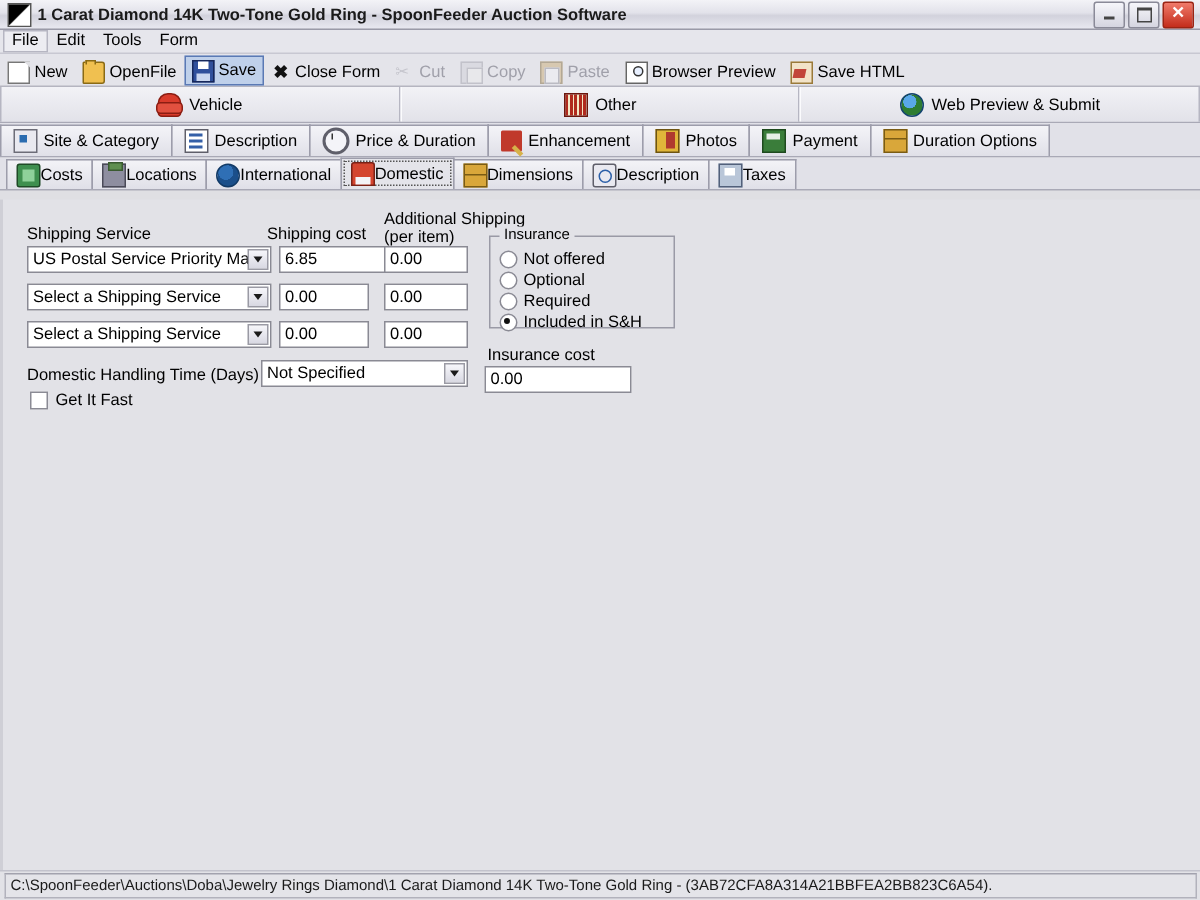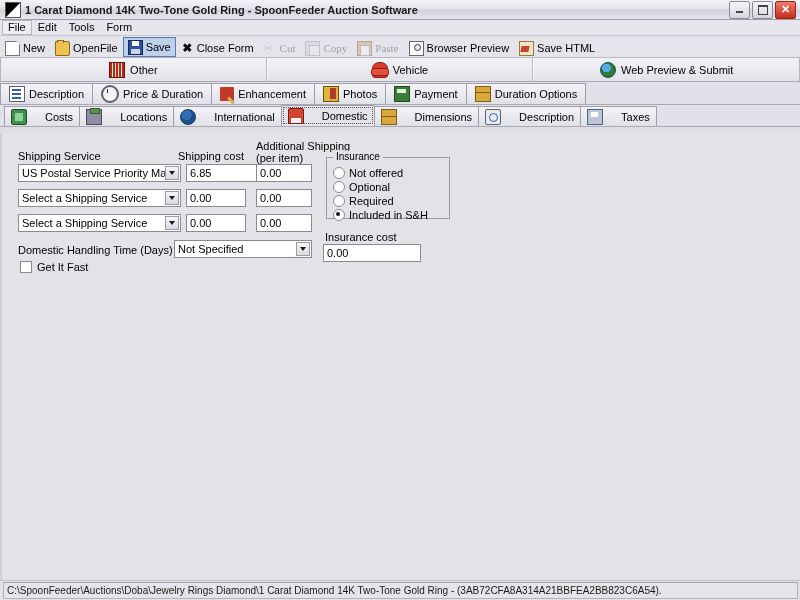--- a/index.html
+++ b/index.html
@@ -96,21 +96,21 @@
     padding: 0 5px;
     font-size: 11px;
     white-space: nowrap;
     color: #000;
   }
   .tb-btn.pressed {
     border: 1px solid #5a79b4;
     background: #bfd0ea;
     padding: 0 4px;
   }
-  .tb-btn.disabled { color: #a0a0aa; font-family: Liberation Serif, serif; }
+  .tb-btn.disabled { color: #a0a0aa; }
   .tb-ico {
     width: 13px; height: 13px;
     margin-right: 3px;
     flex: none;
     position: relative;
   }
 
   
   .ico-doc { background:#fff; border:1px solid #777; }
   .ico-doc::after{content:"";position:absolute;right:-1px;top:-1px;border-left:4px solid transparent;border-top:4px solid #dfdfe3;}
@@ -179,21 +179,21 @@
     height: 22px;
     background: #e1e1e8;
     display: flex;
     align-items: flex-end;
     padding-left: 4px;
     box-sizing: border-box;
     border-bottom: 1px solid #a9a9b6;
   }
   .tab3 {
     height: 20px;
-    display: flex; align-items: center; gap: 18px;
+    display: flex; align-items: center; gap: 0;
     padding: 0 6px;
     font-size: 11px;
     background: linear-gradient(to bottom, #f3f3f7, #e0e0e8);
     border: 1px solid #9d9dab;
     border-bottom: none;
     margin-right: -1px;
     box-sizing: border-box;
     white-space: nowrap;
   }
   .tab3.active {
@@ -424,34 +424,38 @@
     <span class="tb-label">Browser Preview</span>
   </div>
   <div class="tb-btn">
     <span class="tb-ico ico-html"></span>
     <span class="tb-label">Save HTML</span>
   </div>
 </div>
 
 <div class="tabrow1">
   <div class="bigtab">
+    <span class="ti ti-vehicle"></span>
+    <span>Vehicle</span>
+  </div>
+  <div class="bigtab">
     <span class="ti ti-other"></span>
     <span>Other</span>
-  </div>
-  <div class="bigtab">
-    <span class="ti ti-vehicle"></span>
-    <span>Vehicle</span>
   </div>
   <div class="bigtab">
     <span class="ti ti-web"></span>
     <span>Web Preview &amp; Submit</span>
   </div>
 </div>
 
 <div class="tabrow2">
+  <div class="tab2">
+    <span class="ti ti-site"></span>
+    <span>Site &amp; Category</span>
+  </div>
   <div class="tab2">
     <span class="ti ti-desc"></span>
     <span>Description</span>
   </div>
   <div class="tab2">
     <span class="ti ti-price"></span>
     <span>Price &amp; Duration</span>
   </div>
   <div class="tab2">
     <span class="ti ti-enh"></span>

